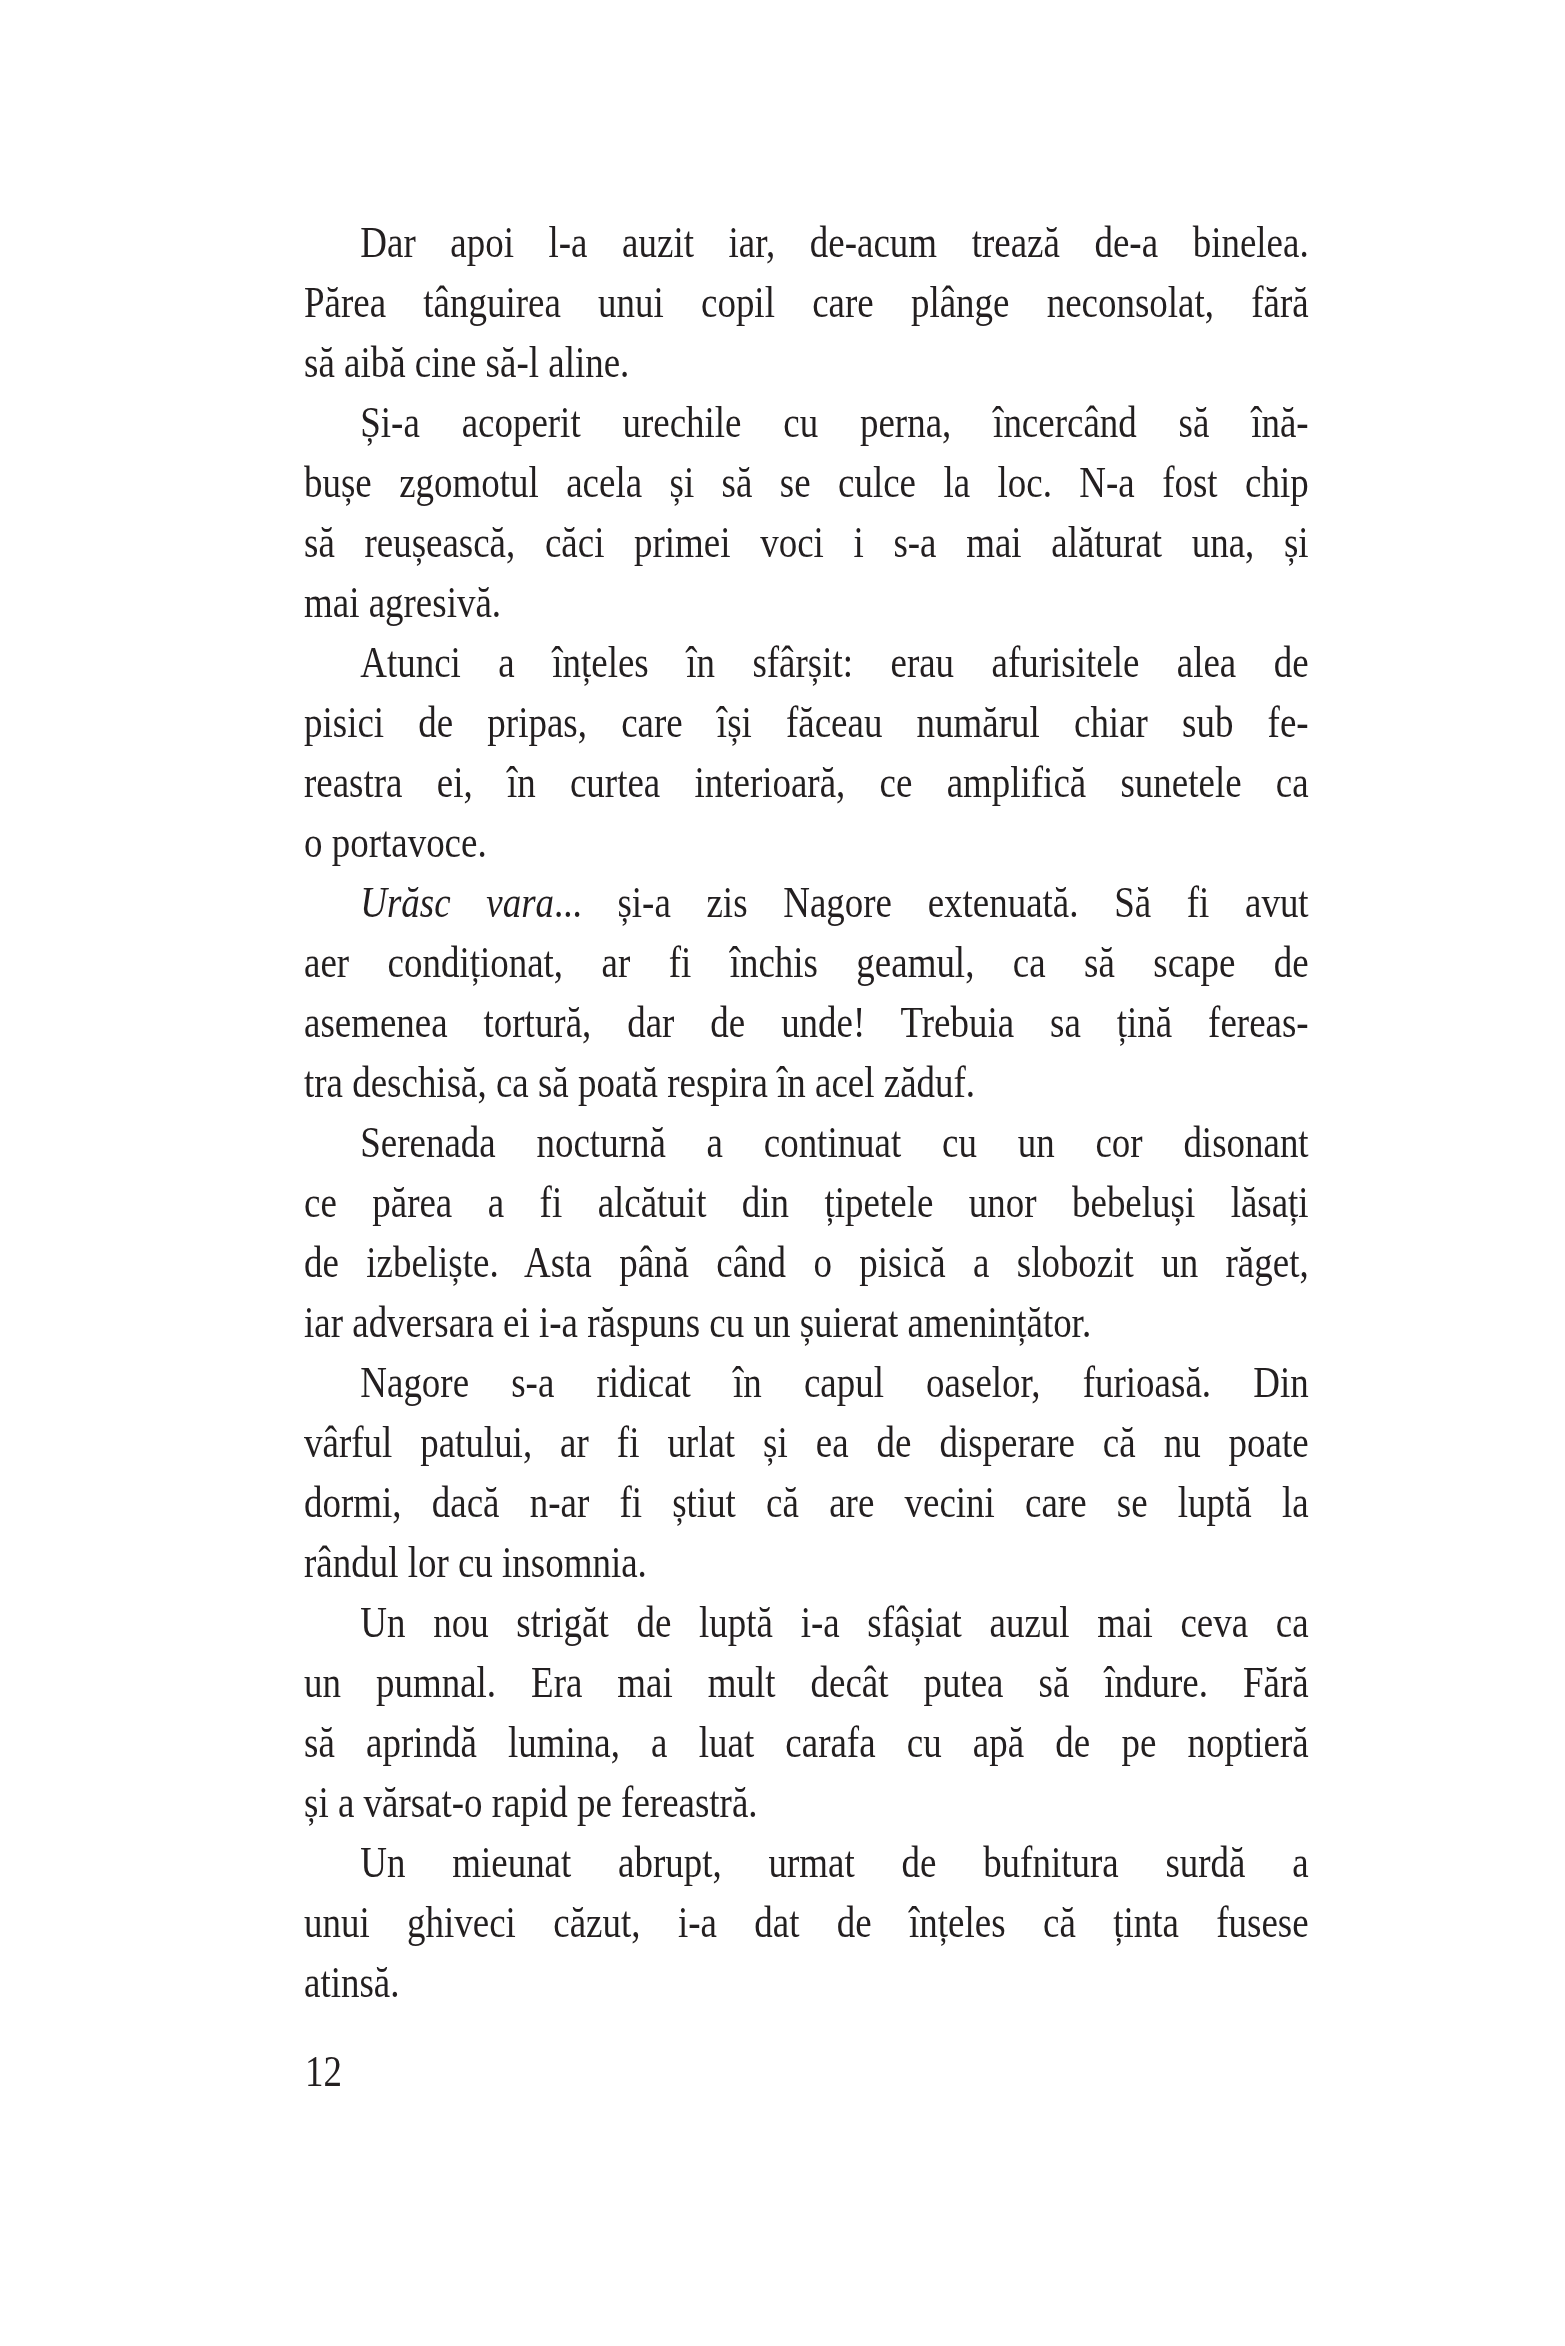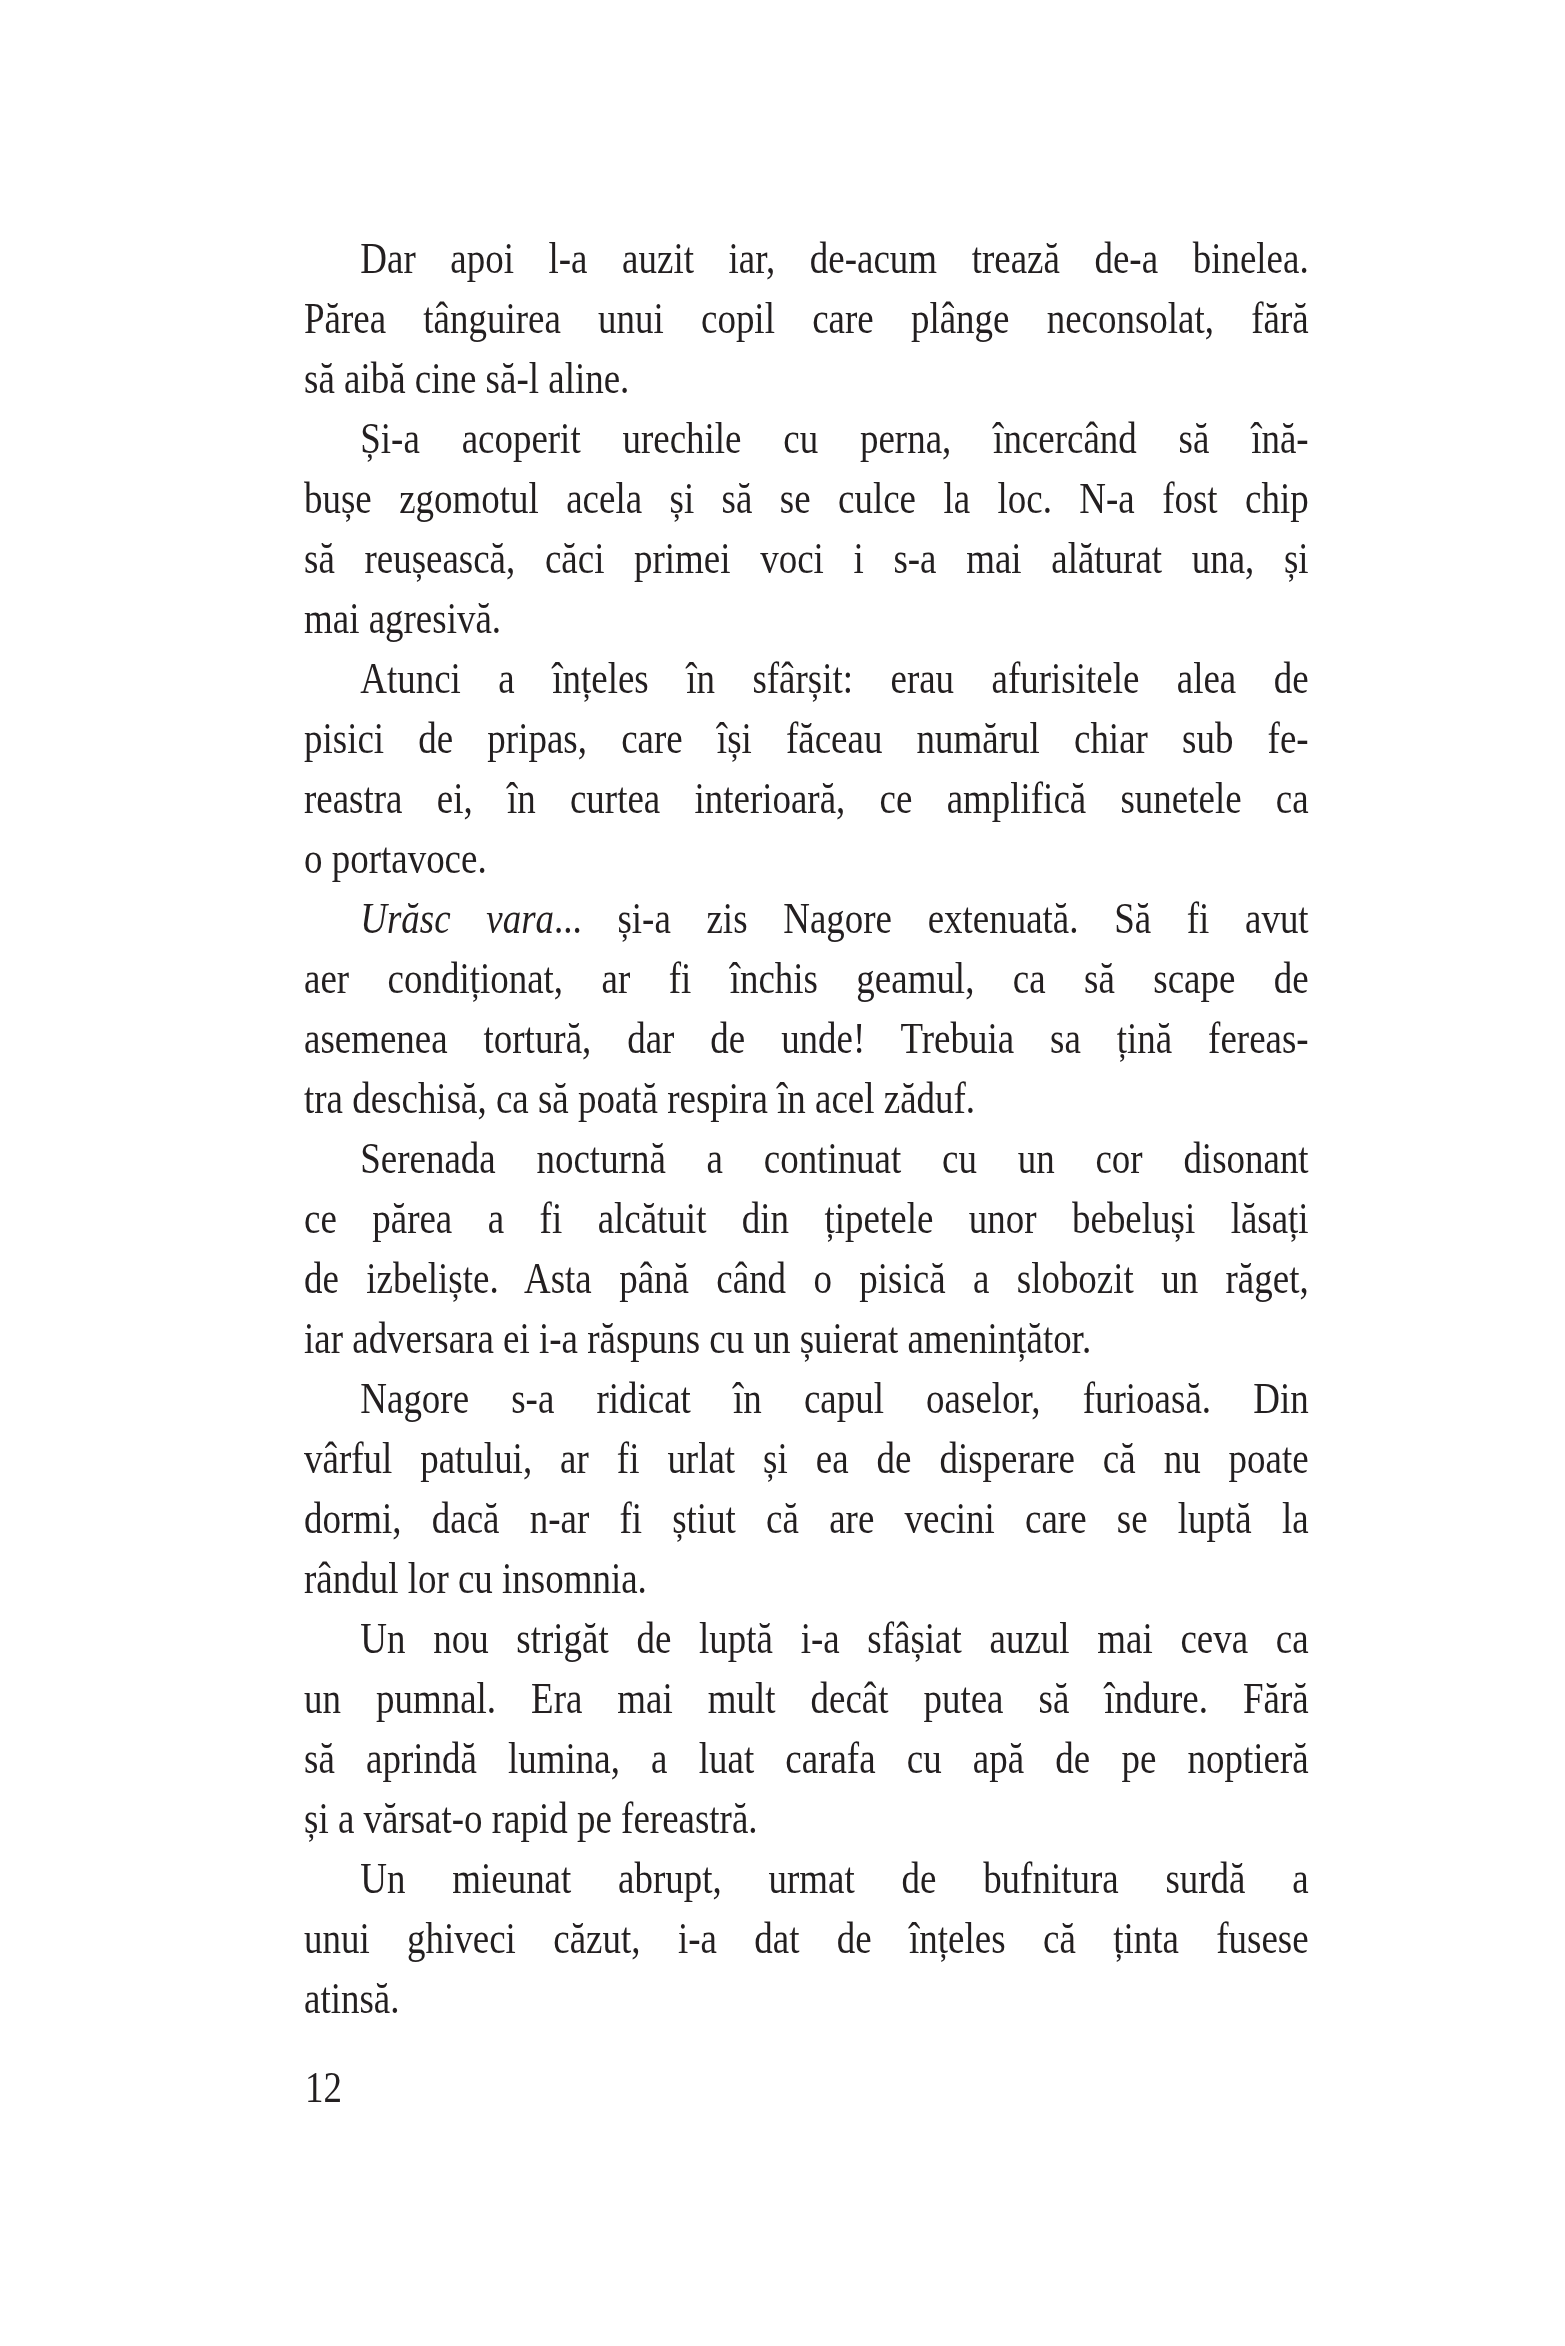--- a/index.html
+++ b/index.html
@@ -9,21 +9,21 @@
     }
     body {
       width: 1565px;
       height: 2347px;
       position: relative;
       overflow: hidden;
     }
     .page {
       position: absolute;
       left: 0;
-      top: 16px;
+      top: 0;
       width: 1565px;
       height: 2272px;
       background: #ffffff;
     }
     .text-block {
       position: absolute;
       left: 304px;
       top: 213px;
       width: 1196px;              
       transform: scaleX(0.84);

